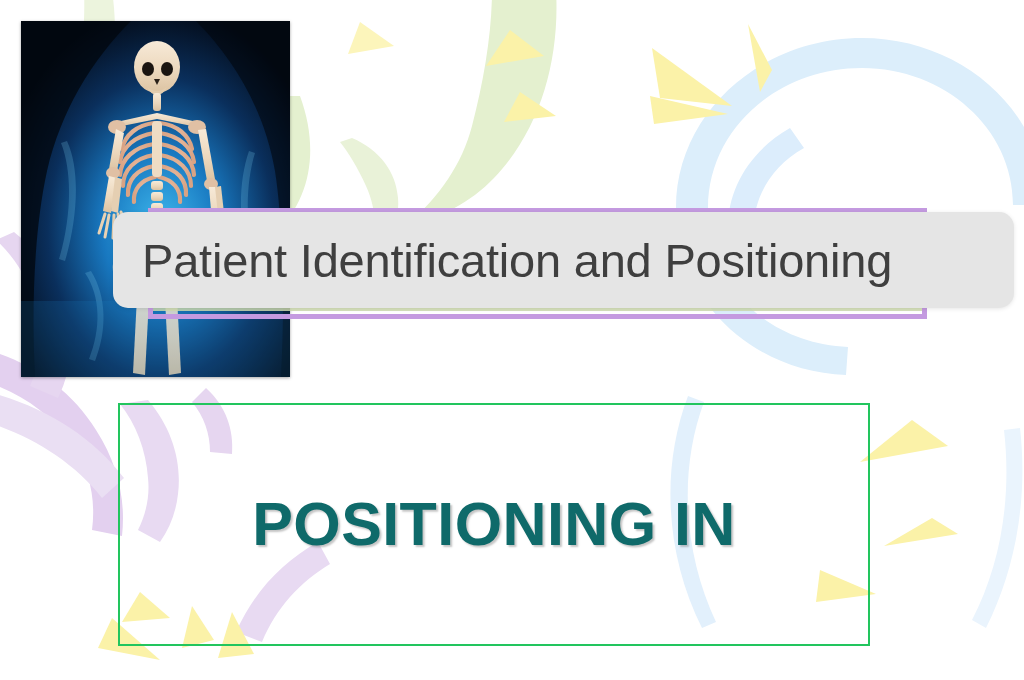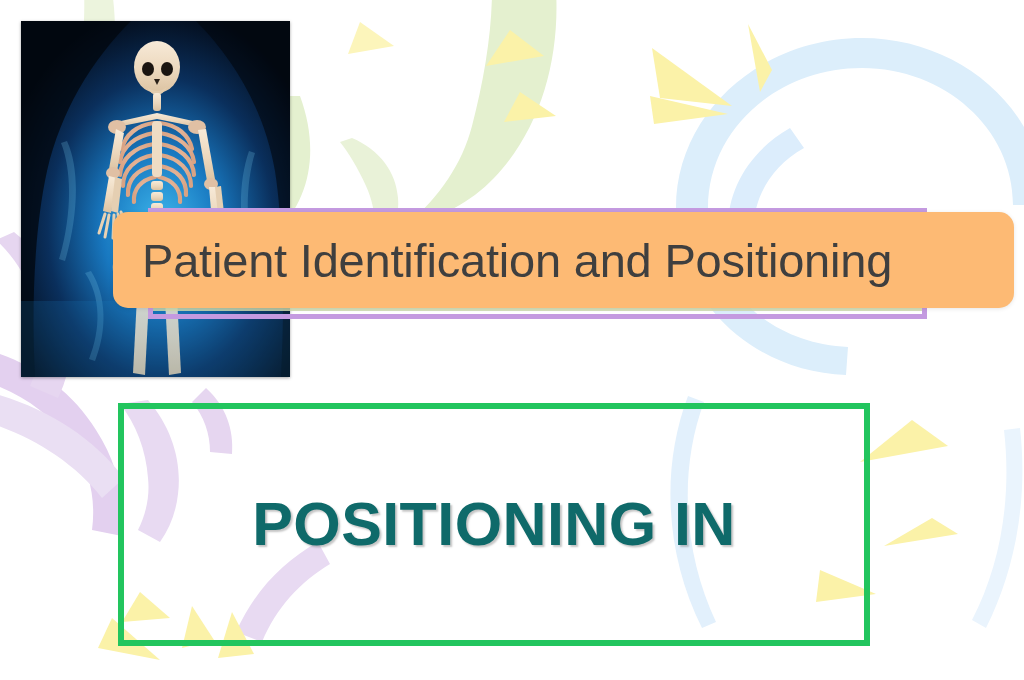--- a/index.html
+++ b/index.html
@@ -56,21 +56,21 @@
     height:7px;
     background:#cfdcb0;
     opacity:0.85;
   }
 
   
   .title-plate {
     position:absolute;
     left:113px; top:212px;
     width:901px; height:96px;
-    background:#fdba74;
+    background:#e5e5e5;
     border-radius:15px;
     box-shadow:0 1px 4px rgba(0,0,0,0.10);
     z-index:10;
     display:flex;
     align-items:center;
   }
   .title-text {
     font-size:47px;
     font-weight:400;
     color:#3f3f3f;
@@ -78,21 +78,21 @@
     padding-left:29px;
     white-space:nowrap;
     line-height:1;
   }
 
   
   .headline-box {
     position:absolute;
     left:118px; top:403px;
     width:752px; height:243px;
-    border:6px solid #22c55e;
+    border:2px solid #22c55e;
     background:transparent;
     z-index:8;
     display:flex;
     align-items:center;
     justify-content:center;
   }
   .headline-text {
     font-size:61px;
     font-weight:bold;
     color:#0f6a6a;

